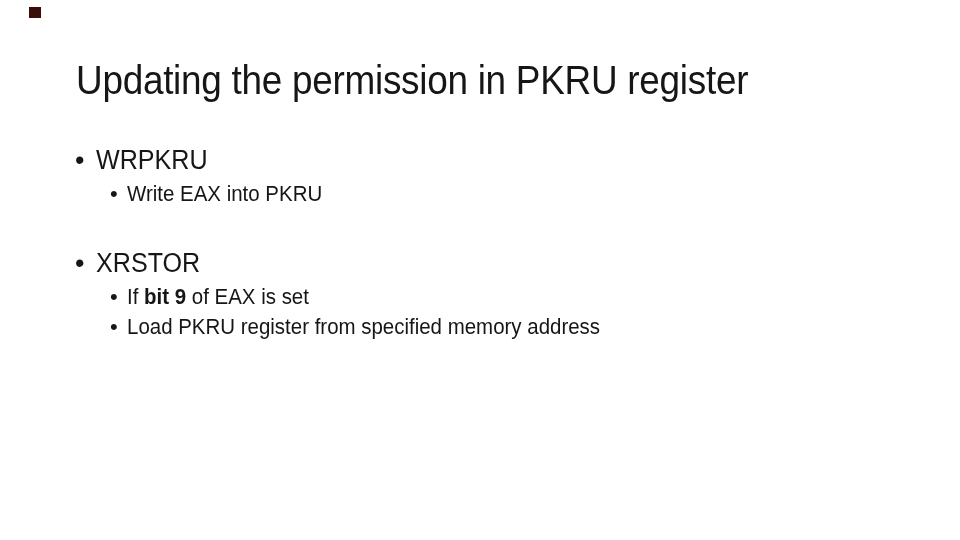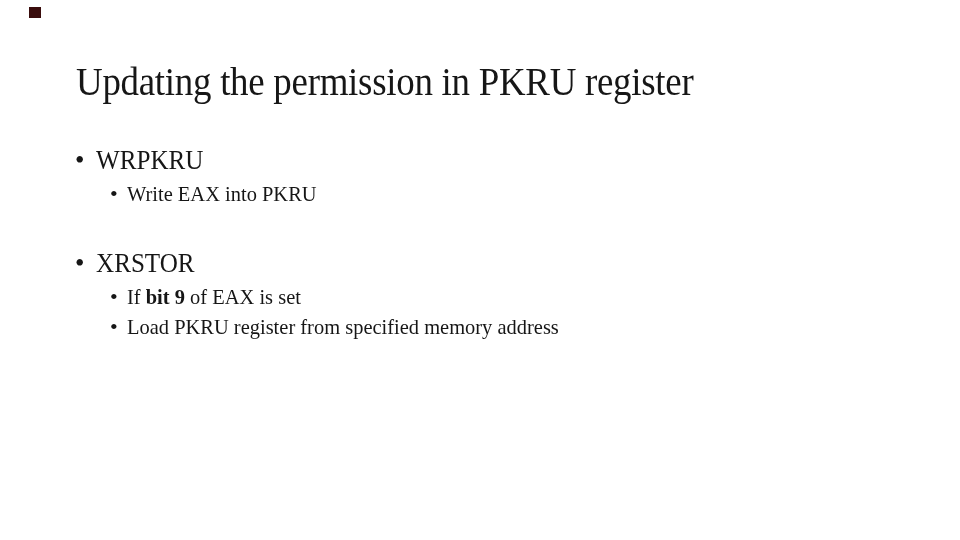--- a/index.html
+++ b/index.html
@@ -1,21 +1,21 @@
 <!DOCTYPE html>
 <html><head>
 <meta charset="utf-8">
 <style>
   html, body { margin: 0; padding: 0; background: #ffffff; }
   .slide {
     position: relative;
     width: 960px;
     height: 423px;
     background: var(--bg, #ffffff);
-    font-family: Liberation Serif, serif;
+    font-family: Liberation Sans, sans-serif;
     overflow: hidden;
   }
   .deco-square {
     position: absolute;
     background: var(--accent, #3a0d0d);
   }
   .deco-square.tl { left: 29px; top: 7px;  width: 12px; height: 11px; }
   .deco-square.bl { left: 3px;  top: 509px; width: 13px; height: 12px; }
   .slide-title {
     position: absolute;

